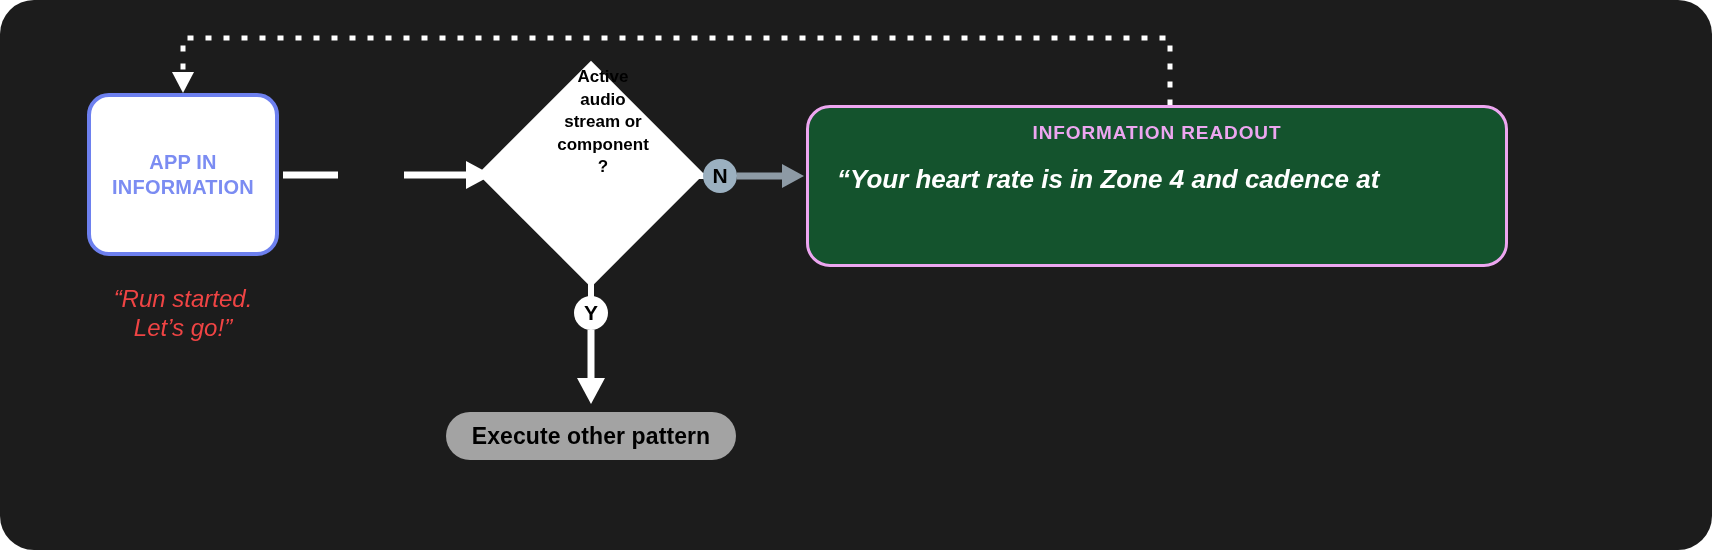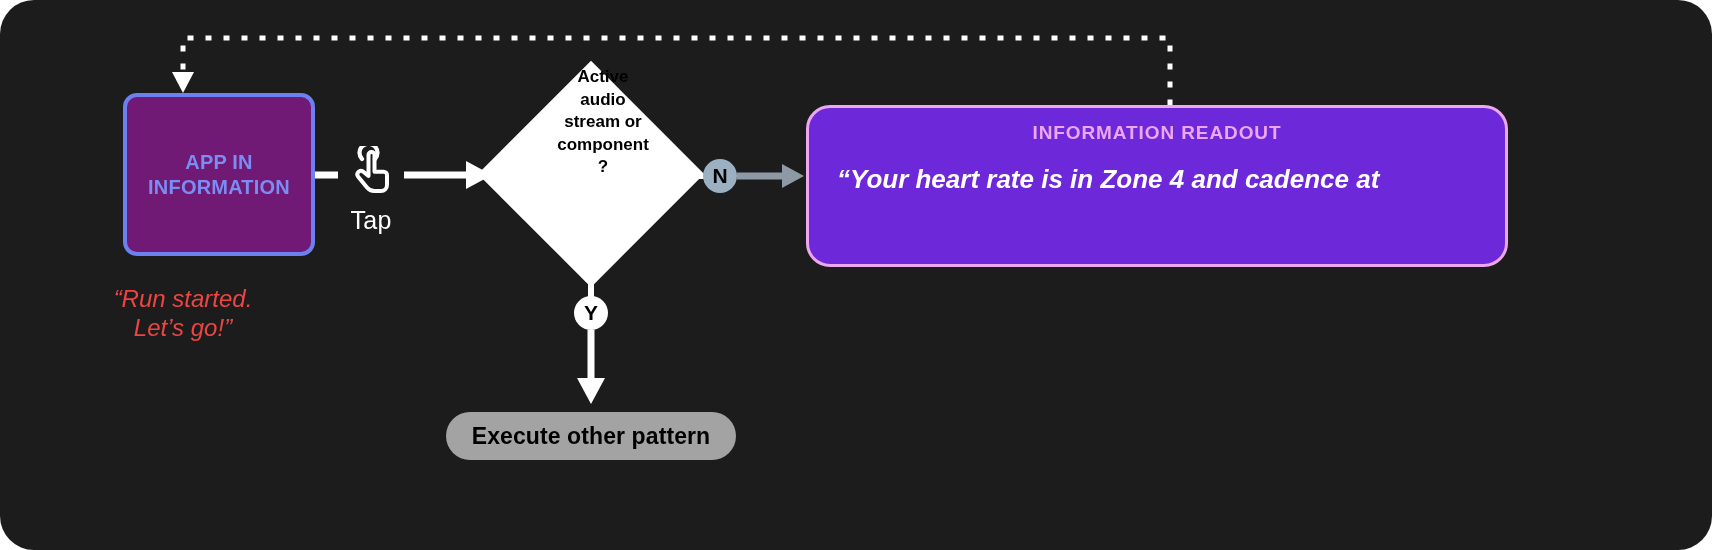--- a/index.html
+++ b/index.html
@@ -33,27 +33,26 @@
   }
 
   
   #app-node {
     position: absolute;
     left: 87px;
     top: 93px;
     width: 192px;
     height: 163px;
     box-sizing: border-box;
-    background: #701a75;
+    background: #ffffff;
     border: 4px solid #6d80ef;
-    border-radius: 14px;
-    display: flex;
-    align-items: center;
-    justify-content: center;
-    margin-left: 36px;
+    border-radius: 22px;
+    display: flex;
+    align-items: center;
+    justify-content: center;
   }
   #app-node .label {
     color: #7b8cf2;
     font-size: 20px;
     font-weight: bold;
     line-height: 1.25;
     text-align: center;
     letter-spacing: 0.2px;
   }
 
@@ -144,21 +143,21 @@
   }
 
   
   #readout {
     position: absolute;
     left: 806px;
     top: 105px;
     width: 702px;
     height: 162px;
     box-sizing: border-box;
-    background: #6d28d9;
+    background: #14532d;
     border: 3px solid #eda6f0;
     border-radius: 24px;
     display: flex;
     flex-direction: column;
     align-items: center;
     justify-content: flex-start;
     padding-top: 14px;
   }
   #readout .readout-title {
     color: #eda6f0;
@@ -227,32 +226,20 @@
       <span>APP IN</span><br>
       <span>INFORMATION</span>
     </div>
   </div>
 
   <div id="app-caption">
     <span>“Run started.</span><br>
     <span>Let’s go!”</span>
   </div>
 
-  <div id="tap-group">
-    <svg width="46" height="52" viewBox="0 0 46 52">
-
-      <path d="M 14 13 A 9 9 0 1 1 27 13" fill="none" stroke="#ffffff" stroke-width="4.2" stroke-linecap="round"></path>
-
-      <path d="M 20.5 9 L 20.5 30 L 15 25.5 A 3.6 3.6 0 0 0 10 30.5 L 19 41.5
-               A 9.5 9.5 0 0 0 26.5 45 L 33 45 A 6 6 0 0 0 39 39 L 39 29
-               A 3.3 3.3 0 0 0 35.7 25.7 L 26.5 25.7 L 26.5 9
-               A 3 3 0 0 0 20.5 9 Z" fill="none" stroke="#ffffff" stroke-width="4" stroke-linejoin="round" stroke-linecap="round"></path>
-    </svg>
-    <div class="tap-label">Tap</div>
-  </div>
 
   <div id="decision">
     <div class="diamond"></div>
     <div class="dtext">
       <div>
         <span>Active</span><br>
         <span>audio</span><br>
         <span>stream or</span><br>
         <span>component</span><br>
         <span>?</span>

